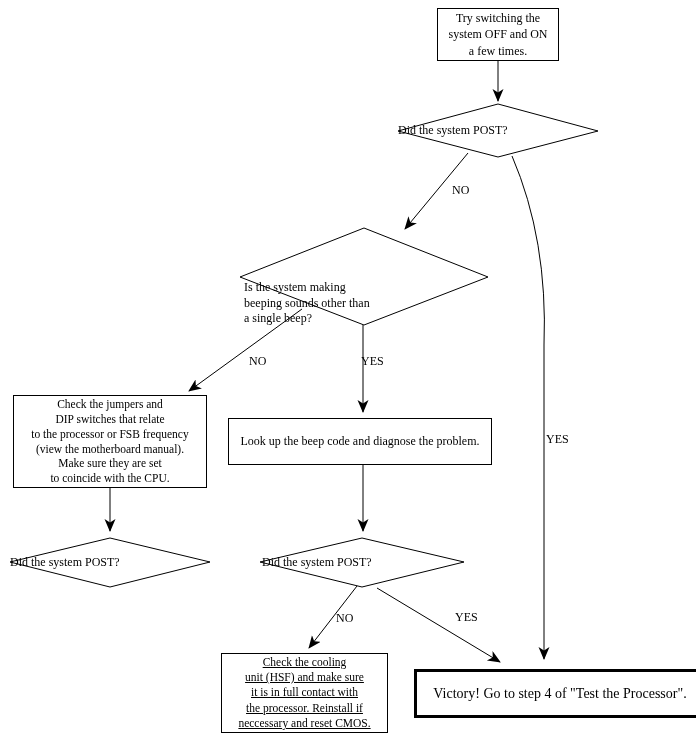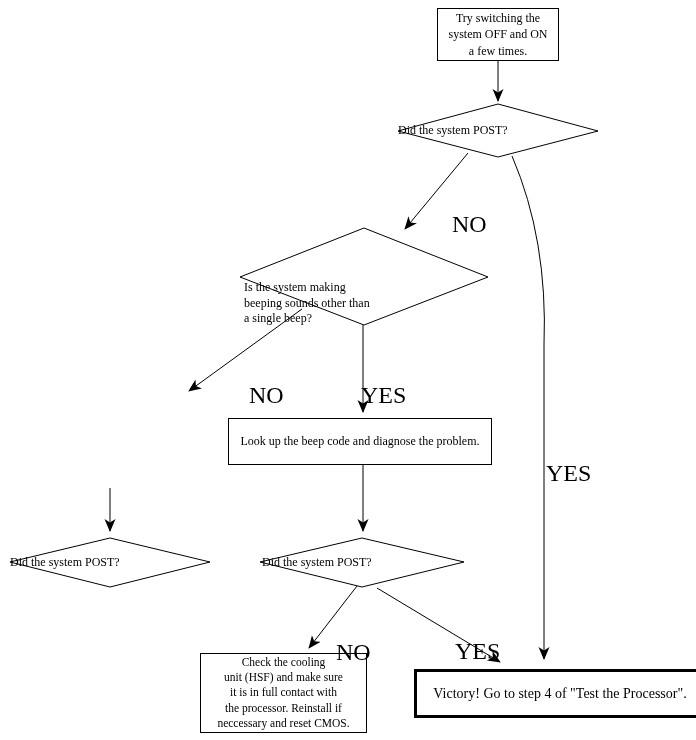--- a/index.html
+++ b/index.html
@@ -41,23 +41,22 @@
   }
   .diamond-text {
     position: absolute;
     text-align: left;
     font-size: 12px;
     line-height: 15.5px;
     white-space: pre-line;
   }
   .edge-label {
     position: absolute;
-    font-size: 24px;
+    font-size: 12px;
     line-height: 20px;
-    margin-top: 34px;
   }
 </style>
 </head>
 <body>
 
 <div class="canvas">
 
   <svg class="connectors" width="696" height="740" viewBox="0 0 696 740" xmlns="http://www.w3.org/2000/svg">
     <defs>
       <marker id="arrow" markerUnits="userSpaceOnUse" markerWidth="16" markerHeight="14" refX="12" refY="5.5" orient="auto">
@@ -80,26 +79,34 @@
     <polygon points="110,538 210,562 110,587 10,562" fill="#ffffff" stroke="#000000" stroke-width="1"></polygon>
     <polygon points="362,538 464,562 362,587 260,562" fill="#ffffff" stroke="#000000" stroke-width="1"></polygon>
   </svg>
 
   <div class="node-box" style="left:437px; top:8px; width:122px; height:53px; line-height:16.5px;">
     <span class="node-text">Try switching the
 system OFF and ON
 a few times.</span>
   </div>
 
+  <div class="node-box" style="left:13px; top:395px; width:194px; height:93px; font-size:11.5px; line-height:14.7px;">
+    <span class="node-text">Check the jumpers and
+DIP switches that relate
+to the processor or FSB frequency
+(view the motherboard manual).
+Make sure they are set
+to coincide with the CPU.</span>
+  </div>
 
   <div class="node-box" style="left:228px; top:418px; width:264px; height:47px;">
     <span class="node-text">Look up the beep code and diagnose the problem.</span>
   </div>
 
-  <div class="node-box" style="left:200px; top:653px; width:167px; height:80px; font-size:11.5px; line-height:15.3px;">
+  <div class="node-box" style="left:221px; top:653px; width:167px; height:80px; font-size:11.5px; line-height:15.3px;text-decoration:underline;">
     <span class="node-text">Check the cooling
 unit (HSF) and make sure
 it is in full contact with
 the processor. Reinstall if
 neccessary and reset CMOS.</span>
   </div>
 
   <div class="node-box" style="left:414px; top:669px; width:292px; height:49px; border-width:3px; font-size:14px;">
     <span class="node-text">Victory! Go to step 4 of "Test the Processor".</span>
   </div>

